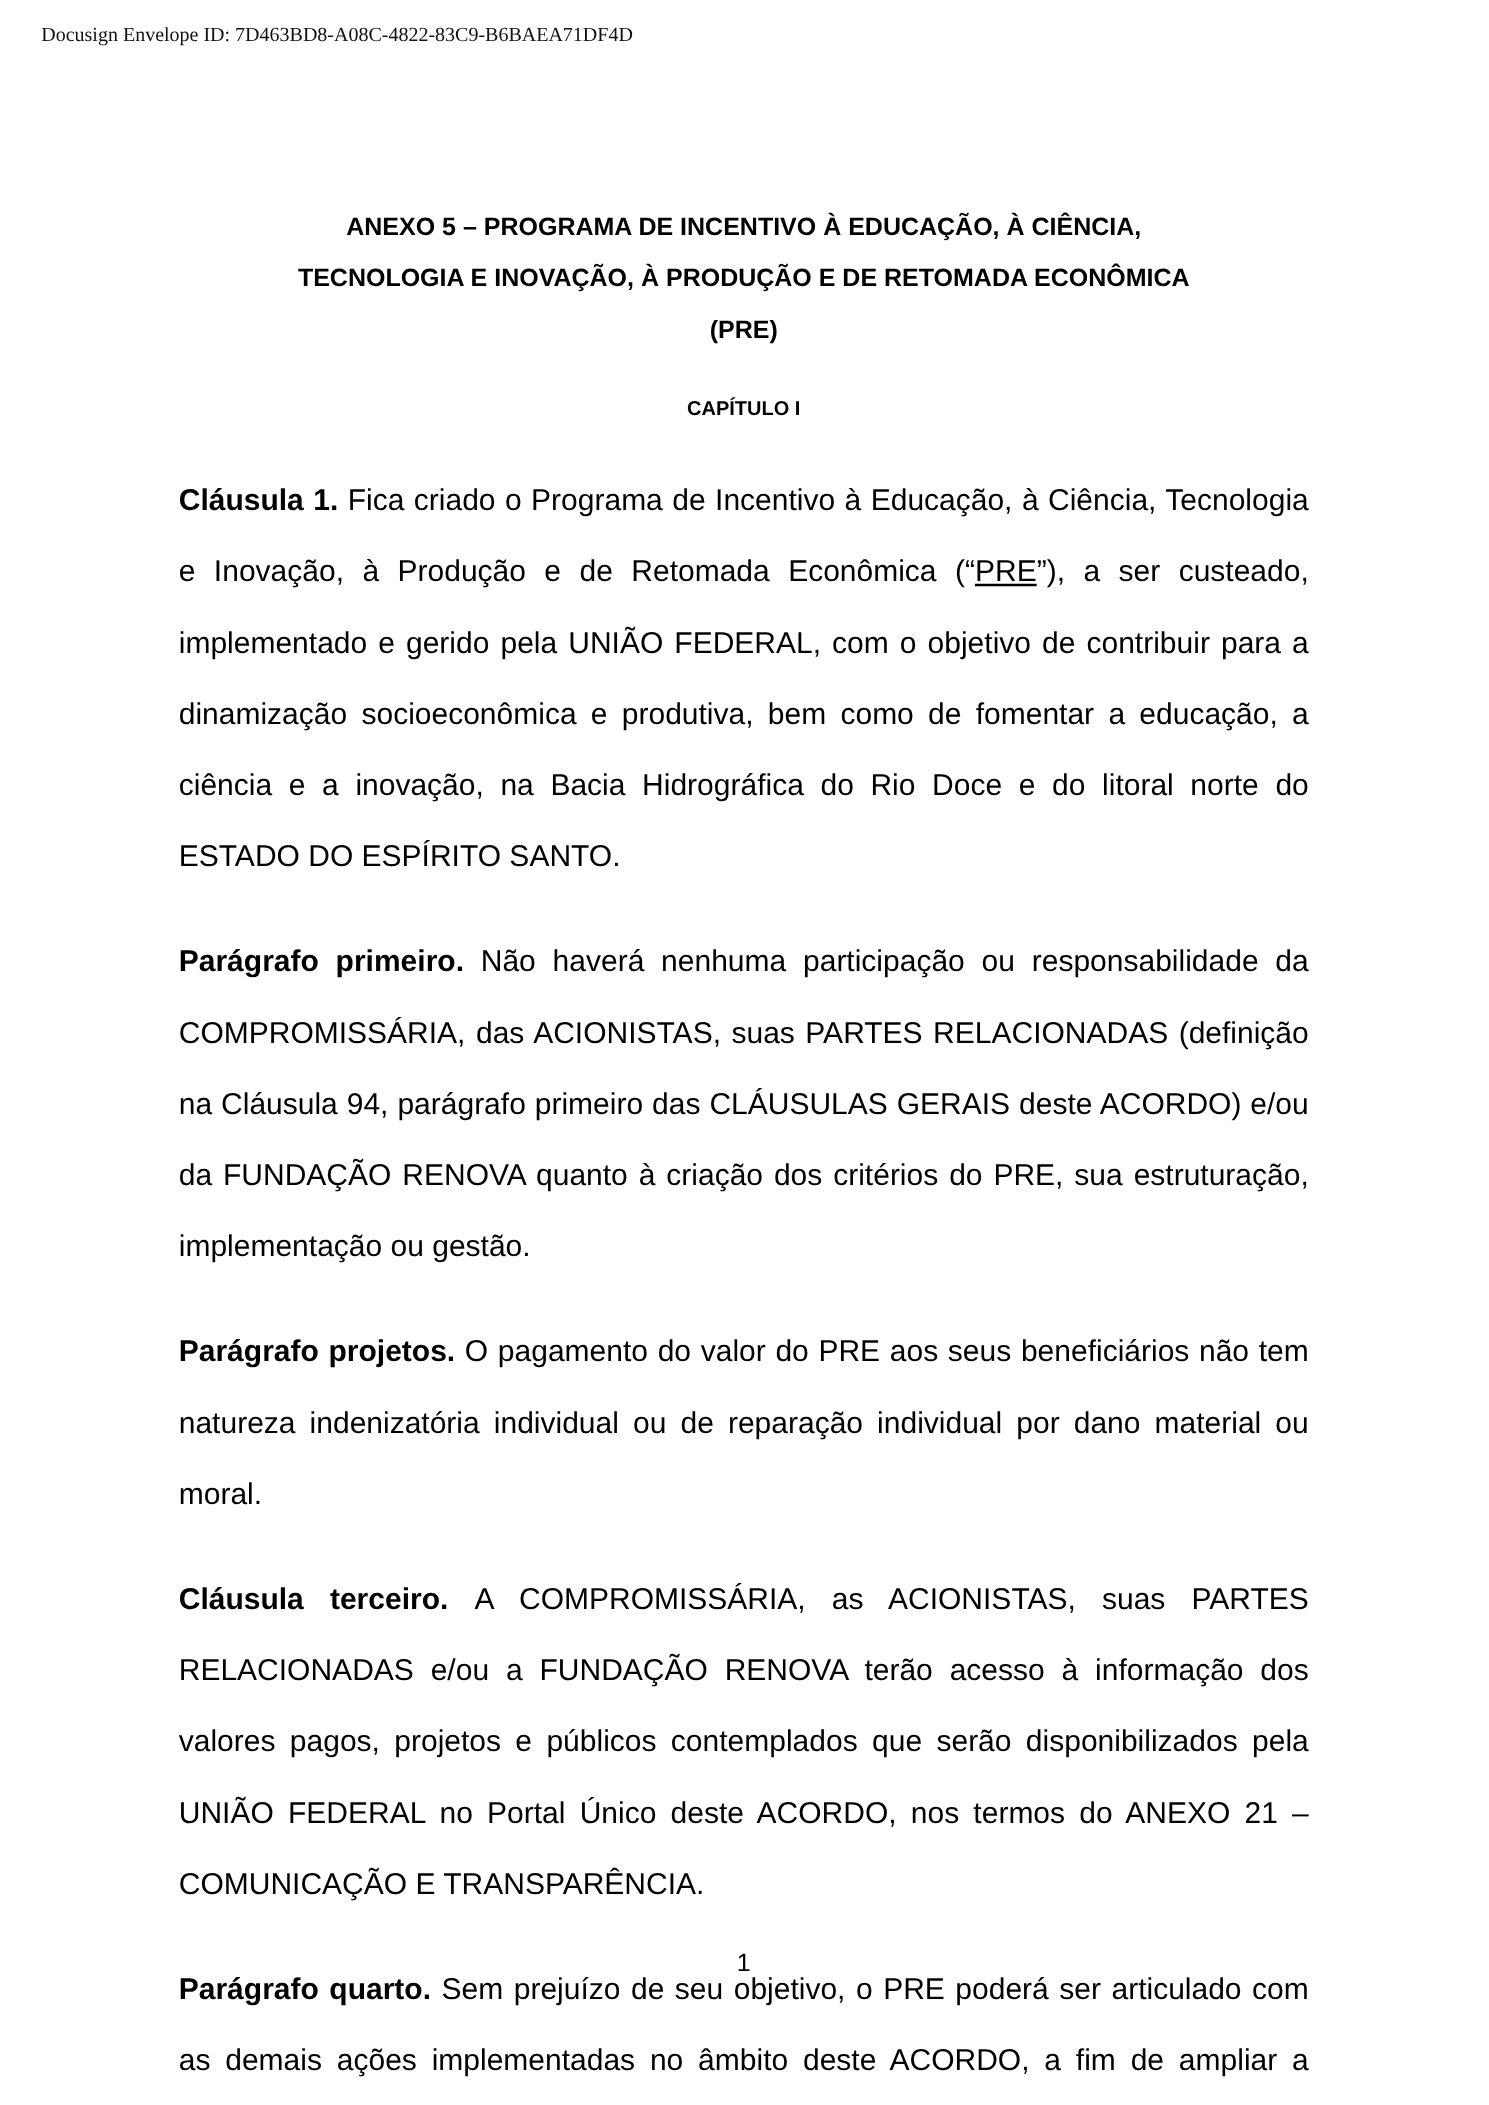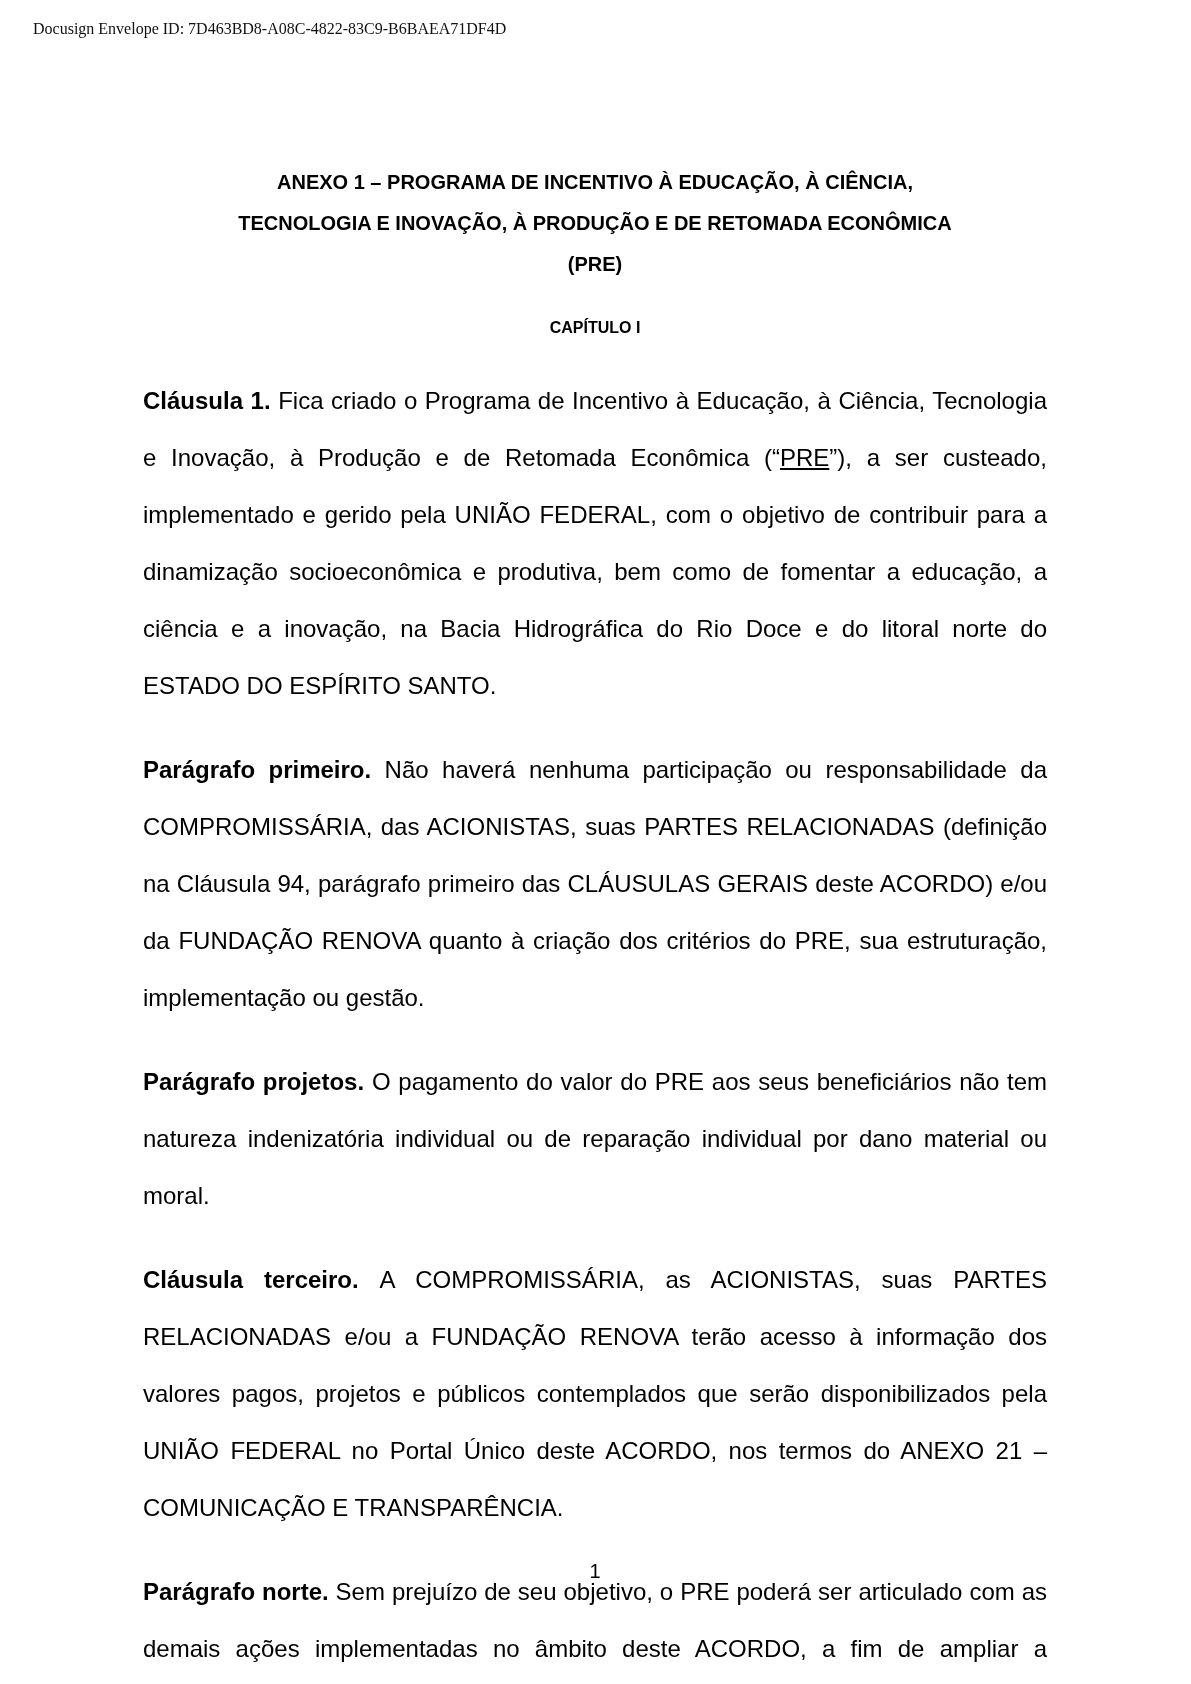--- a/index.html
+++ b/index.html
@@ -64,33 +64,33 @@
 </head>
 <body>
 
 <div class="page">
 
   <div class="docusign-header">Docusign Envelope ID: 7D463BD8-A08C-4822-83C9-B6BAEA71DF4D</div>
 
   <div class="content">
 
     <div class="doc-title">
-      <div>ANEXO 1 – PROGRAMA DE INCENTIVO À EDUCAÇÃO, À CIÊNCIA,</div>
+      <div>ANEXO 5 – PROGRAMA DE INCENTIVO À EDUCAÇÃO, À CIÊNCIA,</div>
       <div>TECNOLOGIA E INOVAÇÃO, À PRODUÇÃO E DE RETOMADA ECONÔMICA</div>
       <div>(PRE)</div>
     </div>
 
     <div class="heading chapter">CAPÍTULO I</div>
 
 
     <div class="paragraphs" id="paragraphs">
         <p class="para"><span class="bold">Cláusula 1. </span><span>Fica criado o Programa de Incentivo à Educação, à Ciência, Tecnologia e Inovação, à Produção e de Retomada Econômica (“</span><span class="underline">PRE</span><span>”), a ser custeado, implementado e gerido pela UNIÃO FEDERAL, com o objetivo de contribuir para a dinamização socioeconômica e produtiva, bem como de fomentar a educação, a ciência e a inovação, na Bacia Hidrográfica do Rio Doce e do litoral norte do ESTADO DO ESPÍRITO SANTO.</span></p>
         <p class="para"><span class="bold">Parágrafo primeiro. </span><span>Não haverá nenhuma participação ou responsabilidade da COMPROMISSÁRIA, das ACIONISTAS, suas PARTES RELACIONADAS (definição na Cláusula 94, parágrafo primeiro das CLÁUSULAS GERAIS deste ACORDO) e/ou da FUNDAÇÃO RENOVA quanto à criação dos critérios do PRE, sua estruturação, implementação ou gestão.</span></p>
         <p class="para"><span class="bold">Parágrafo projetos. </span><span>O pagamento do valor do PRE aos seus beneficiários não tem natureza indenizatória individual ou de reparação individual por dano material ou moral.</span></p>
         <p class="para"><span class="bold">Cláusula terceiro. </span><span>A COMPROMISSÁRIA, as ACIONISTAS, suas PARTES RELACIONADAS e/ou a FUNDAÇÃO RENOVA terão acesso à informação dos valores pagos, projetos e públicos contemplados que serão disponibilizados pela UNIÃO FEDERAL no Portal Único deste ACORDO, nos termos do ANEXO 21 – COMUNICAÇÃO E TRANSPARÊNCIA.</span></p>
-        <p class="para"><span class="bold">Parágrafo norte. </span><span>Sem prejuízo de seu objetivo, o PRE poderá ser articulado com as demais ações implementadas no âmbito deste ACORDO, a fim de ampliar a eficácia, a efetividade e a perenidade dos benefícios decorrentes das medidas previstas.</span></p>
+        <p class="para"><span class="bold">Parágrafo quarto. </span><span>Sem prejuízo de seu objetivo, o PRE poderá ser articulado com as demais ações implementadas no âmbito deste ACORDO, a fim de ampliar a eficácia, a efetividade e a perenidade dos benefícios decorrentes das medidas previstas.</span></p>
       </div>
 
   </div>
 
   <div class="page-number">1</div>
 
 </div>
 
 </body></html>

